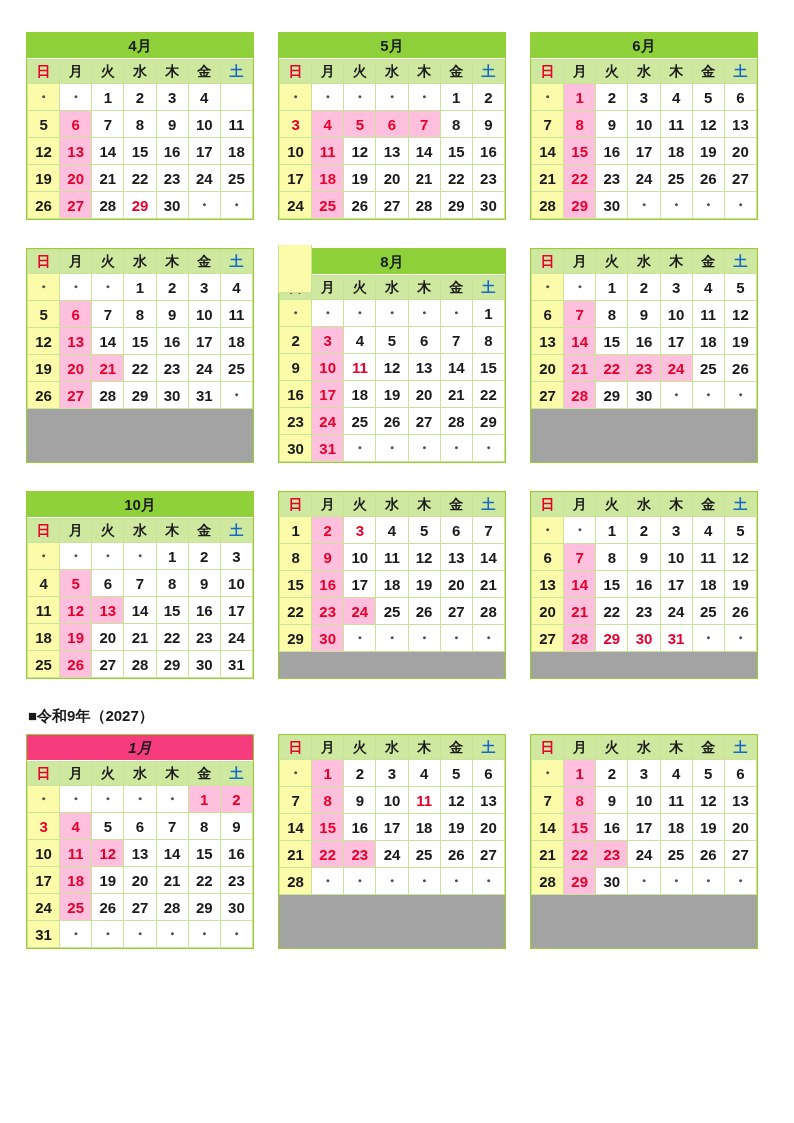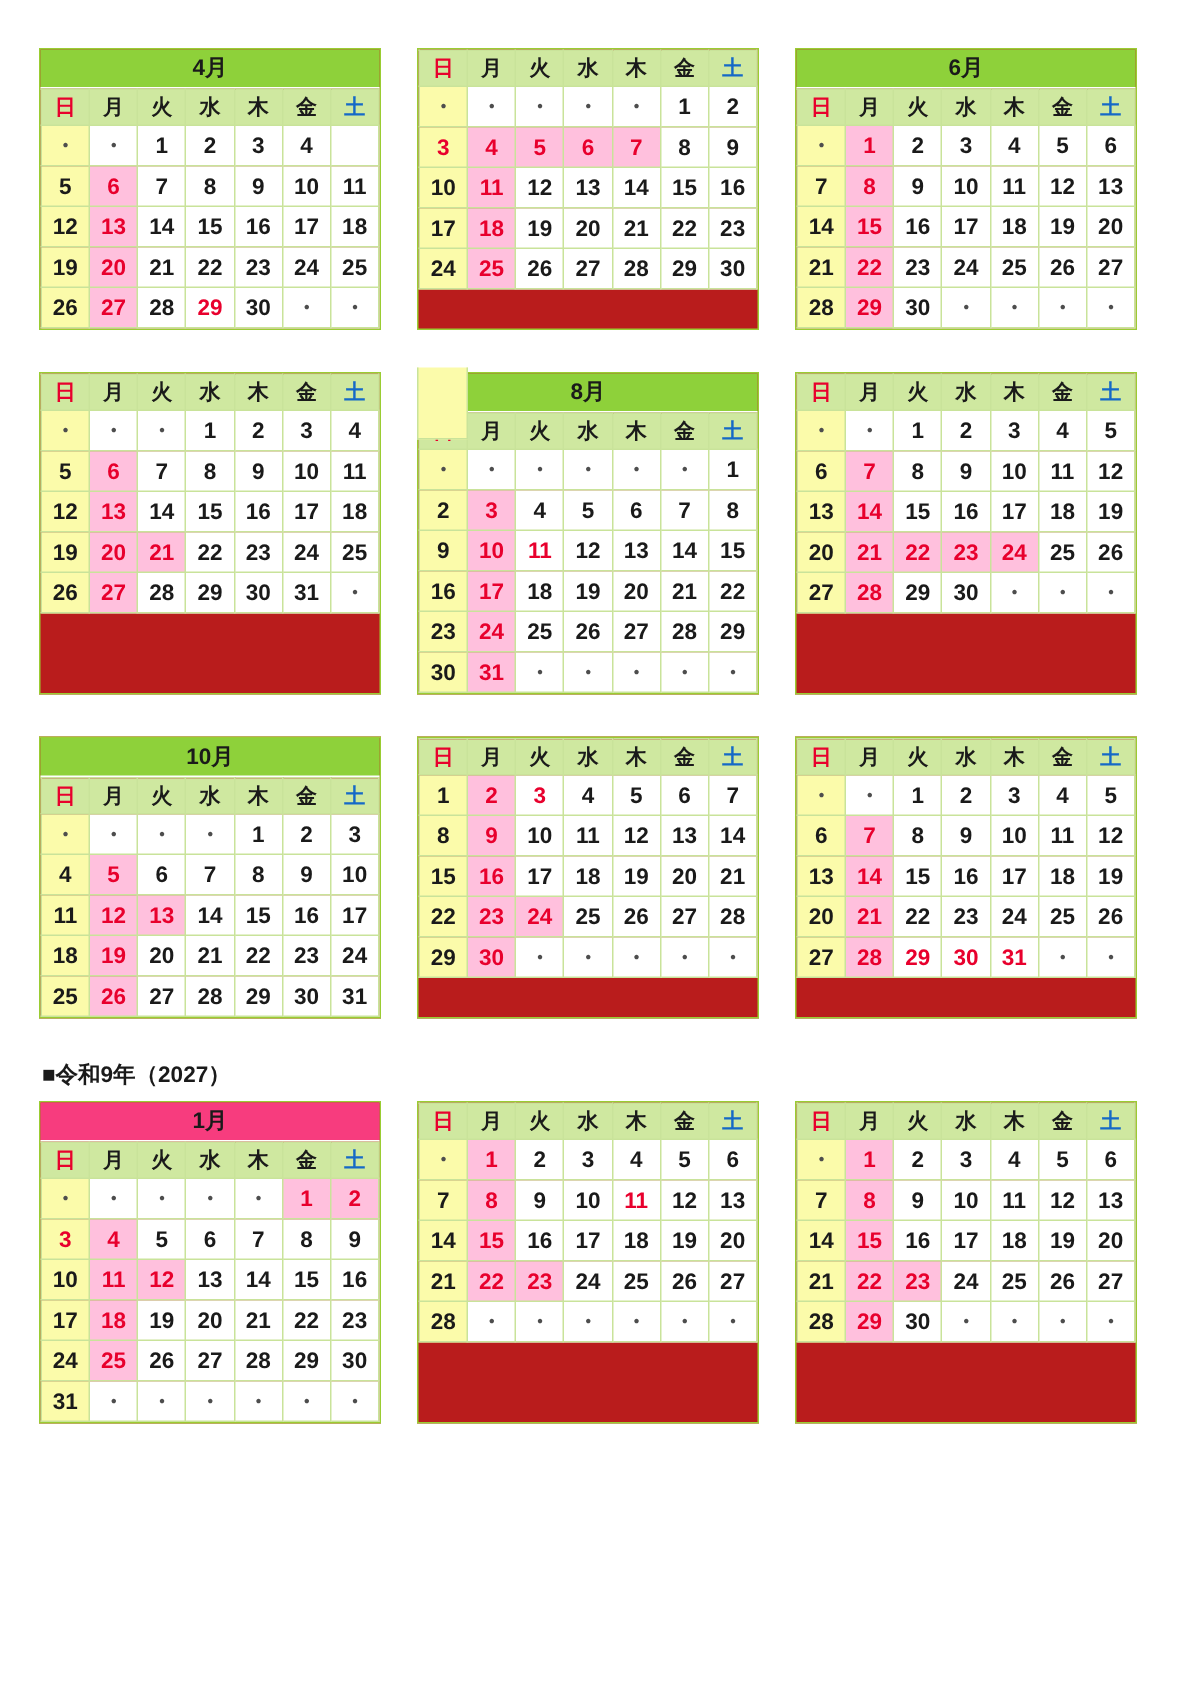--- a/index.html
+++ b/index.html
@@ -16,33 +16,33 @@
     padding: 32px 26px;
   }
   .grid-row {
     display: flex;
     gap: 24px;
     margin-bottom: 28px;
   }
   .cal {
     width: 228px;
     border: 1px solid #9acd32;
-    background: #b91c1c;
+    background: #a3a3a3;
   }
   .cal-title {
     height: 26px;
     line-height: 26px;
     text-align: center;
     font-size: 15px;
     font-weight: bold;
     color: #1a1a1a;
     border-bottom: 1px solid #ffffff;
   }
   .cal.green .cal-title { background: #8ed13a; }
-  .cal.pink  .cal-title { background: #f73c7e; }
+  .cal.pink  .cal-title { background: #f73c7e; font-style: italic; }
   table.cal-table {
     width: 100%;
     border-collapse: collapse;
     table-layout: fixed;
   }
   table.cal-table th,
   table.cal-table td {
     width: 14.2857%;
     height: 27px;
     text-align: center;
@@ -151,20 +151,21 @@
               <td class="d">28</td>
               <td class="d red-num">29</td>
               <td class="d">30</td>
               <td class="d dot">・</td>
               <td class="d dot">・</td>
             </tr>
           </tbody>
         </table>
       </div>
       <div class="cal green">
+        <div class="cal-title">5月</div>
         <table class="cal-table">
           <thead>
             <tr>
               <th class="sun">日</th>
               <th class="wd">月</th>
               <th class="wd">火</th>
               <th class="wd">水</th>
               <th class="wd">木</th>
               <th class="wd">金</th>
               <th class="sat">土</th>

